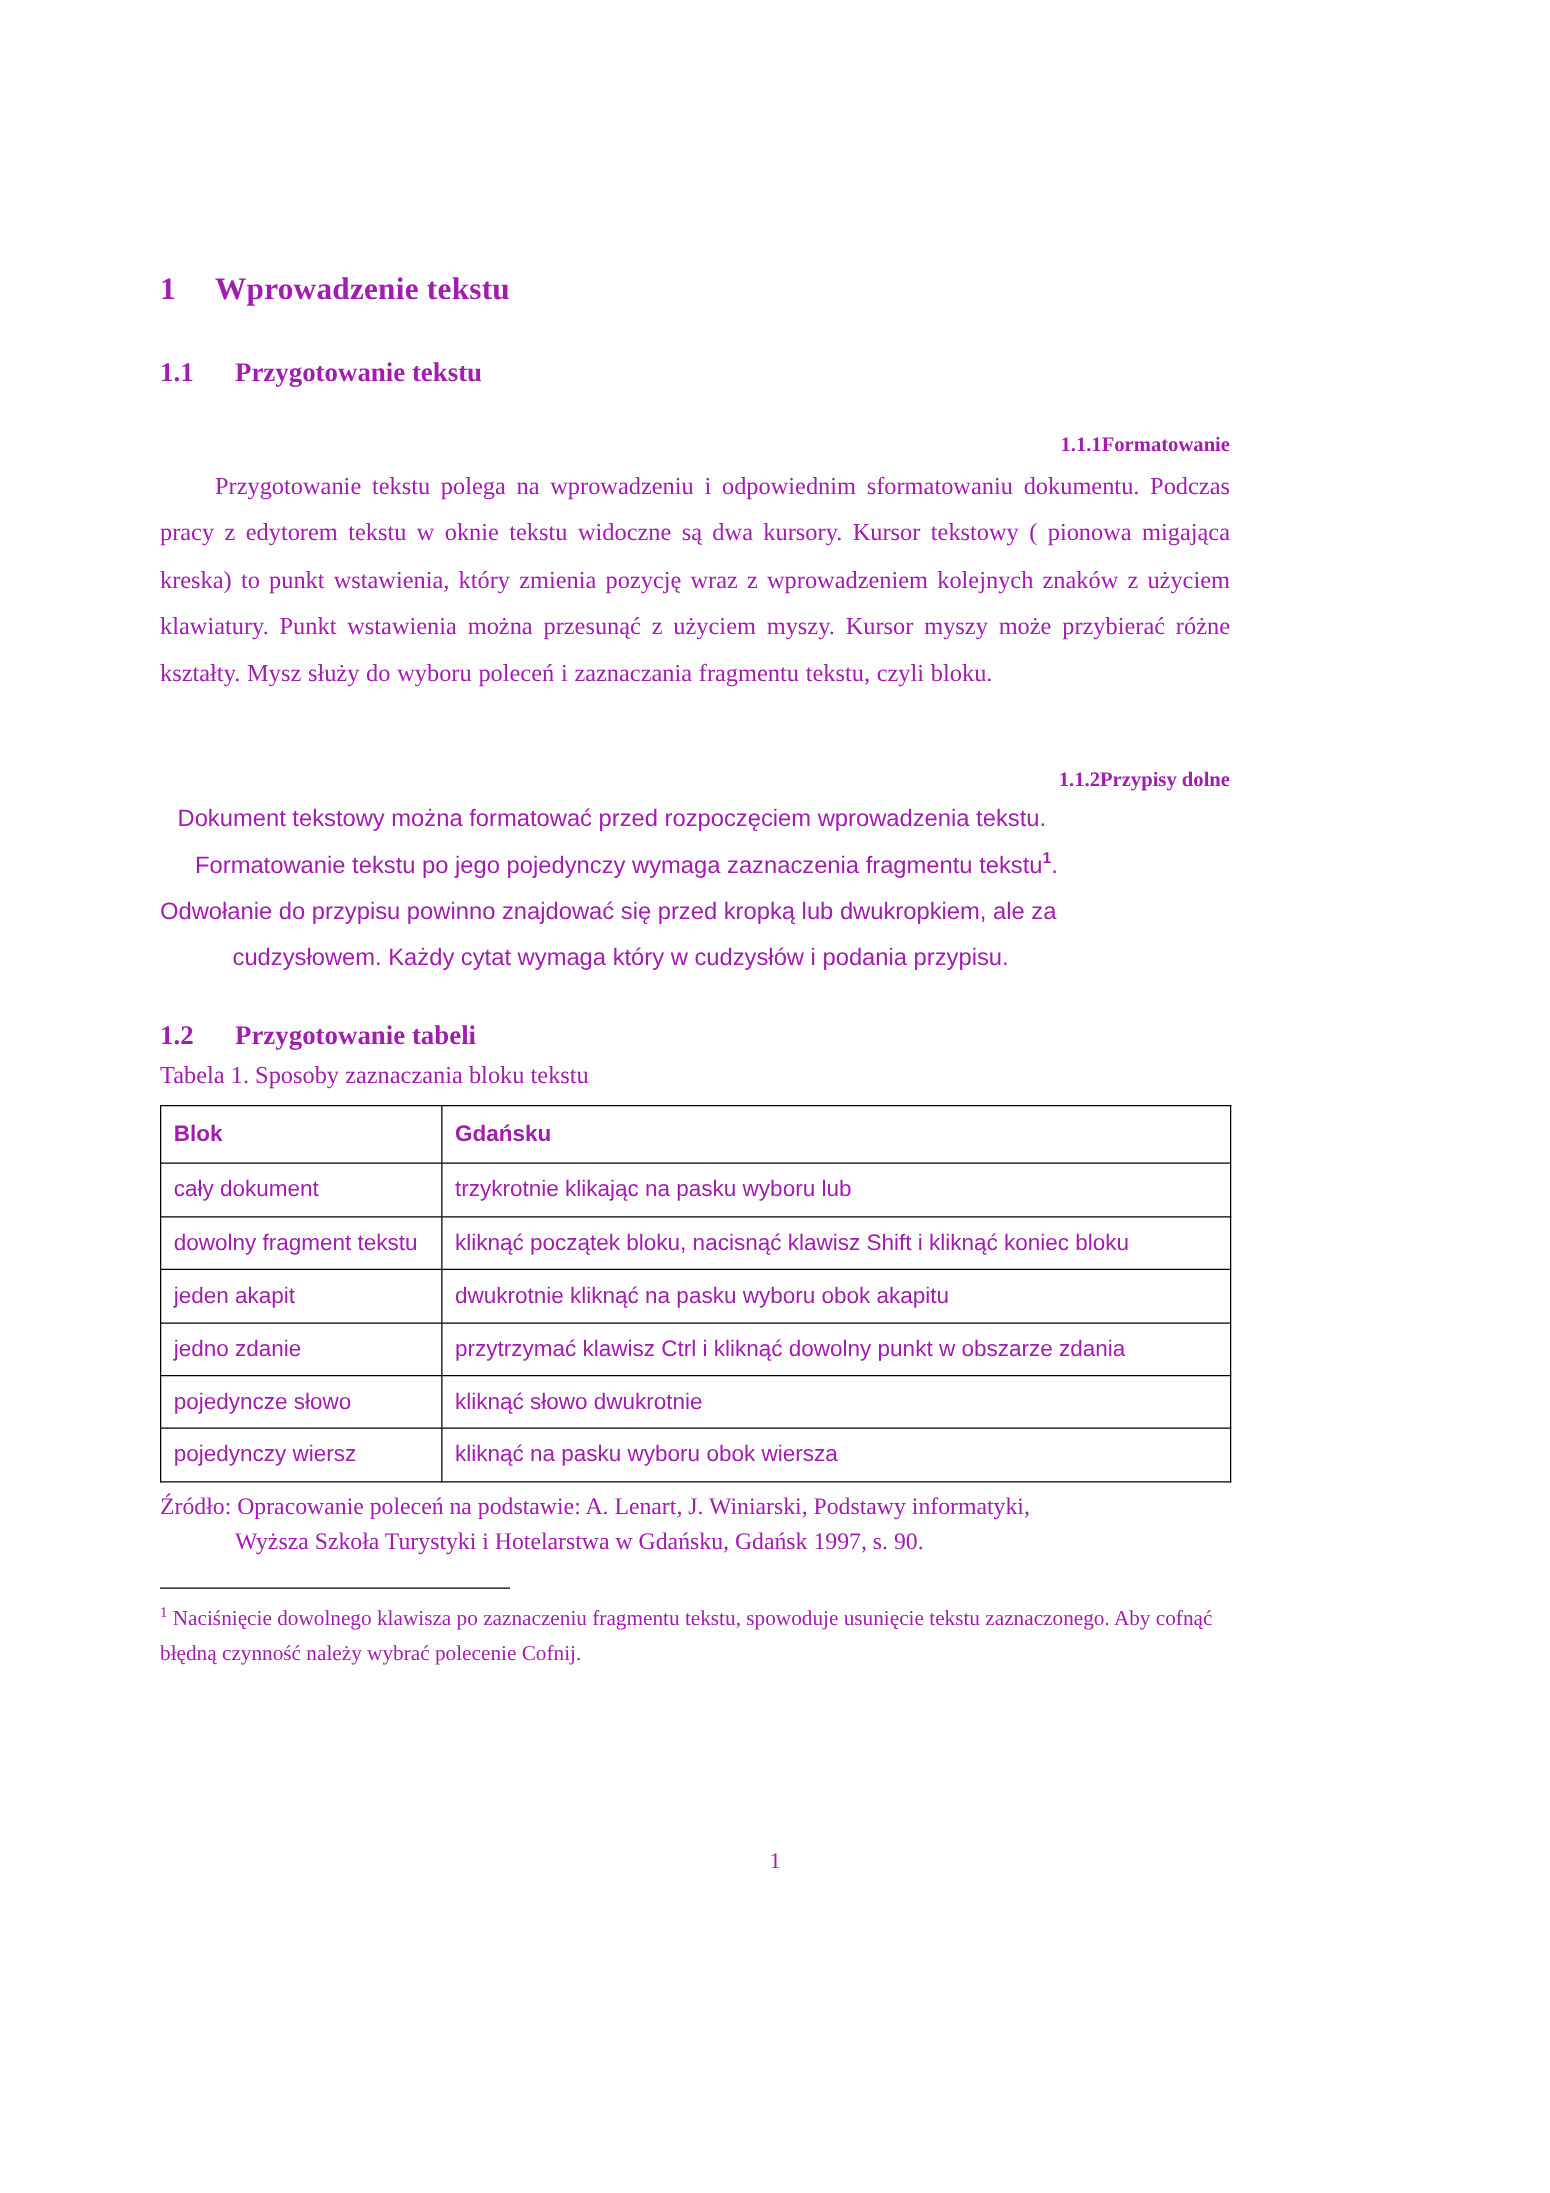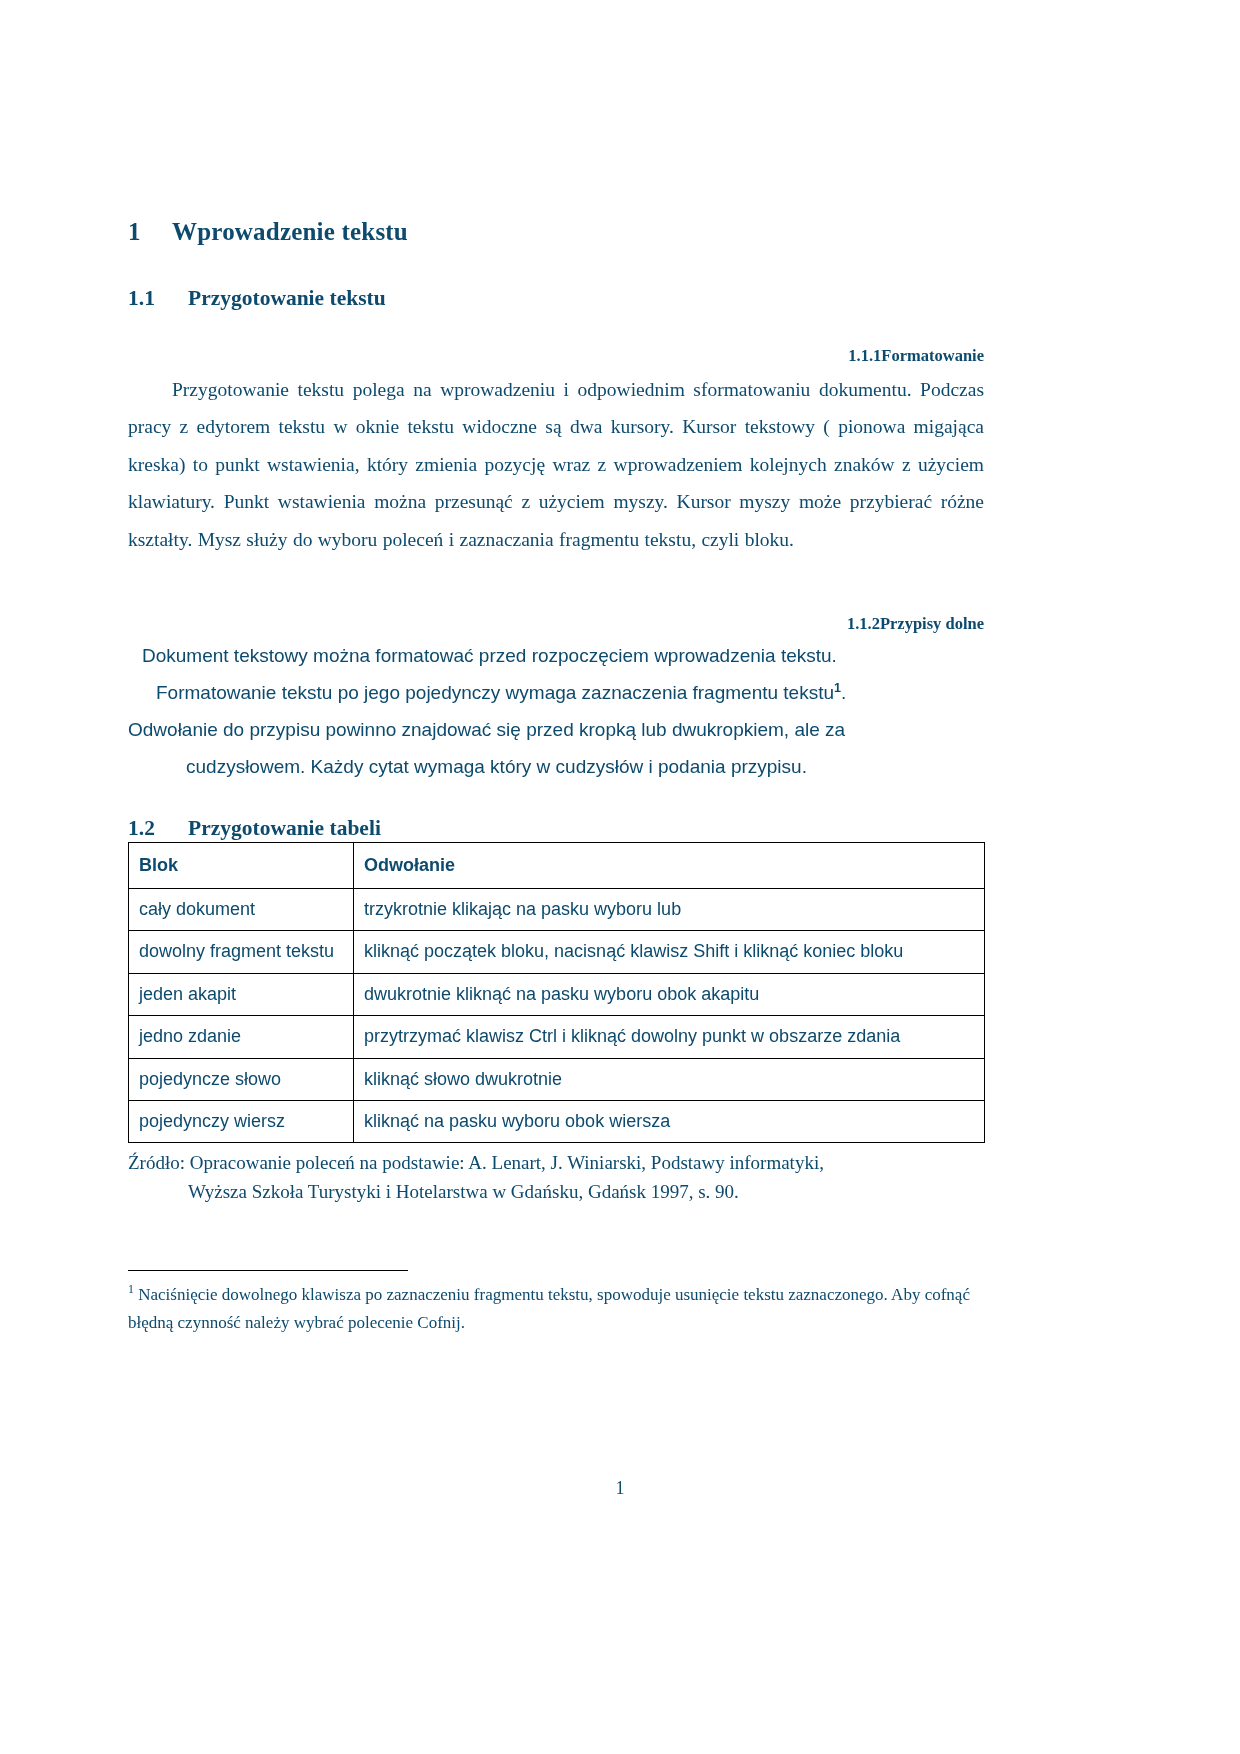--- a/index.html
+++ b/index.html
@@ -9,21 +9,21 @@
     background: #ffffff;
   }
   .page {
     position: relative;
     width: 1240px;
     height: 1754px;
     margin: 0 auto;
     background: #ffffff;
     box-sizing: border-box;
     overflow: hidden;
-    color: #0c4a6e;
+    color: #a21caf;
   }
   .content {
     position: absolute;
     left: 128px;
     top: 216px;
     width: 856px;
   }
 
   
   h1.h-lvl1 {
@@ -196,30 +196,31 @@
       <div class="ln ln-1">Dokument tekstowy można formatować przed rozpoczęciem wprowadzenia tekstu.</div>
       <div class="ln ln-2"><span>Formatowanie tekstu po jego pojedynczy wymaga zaznaczenia fragmentu tekstu</span><sup class="fn-ref">1</sup><span>.</span></div>
       <div class="ln ln-3">Odwołanie do przypisu powinno znajdować się przed kropką lub dwukropkiem, ale za</div>
       <div class="ln ln-4">cudzysłowem. Każdy cytat wymaga który w cudzysłów i podania przypisu.</div>
     </div>
 
     <h2 class="h-lvl2" style="margin-top:30px">
       <span class="num">1.2</span><span>Przygotowanie tabeli</span>
     </h2>
 
+    <p class="table-caption">Tabela 1. Sposoby zaznaczania bloku tekstu</p>
 
     <table class="block-table">
       <colgroup>
         <col class="c1">
         <col class="c2">
       </colgroup>
       <thead>
         <tr>
           <th>Blok</th>
-          <th>Odwołanie</th>
+          <th>Gdańsku</th>
         </tr>
       </thead>
       <tbody>
         <tr>
           <td>cały dokument</td>
           <td>trzykrotnie klikając na pasku wyboru lub</td>
         </tr>
         <tr>
           <td>dowolny fragment tekstu</td>
           <td>kliknąć początek bloku, nacisnąć klawisz Shift i kliknąć koniec bloku</td>

